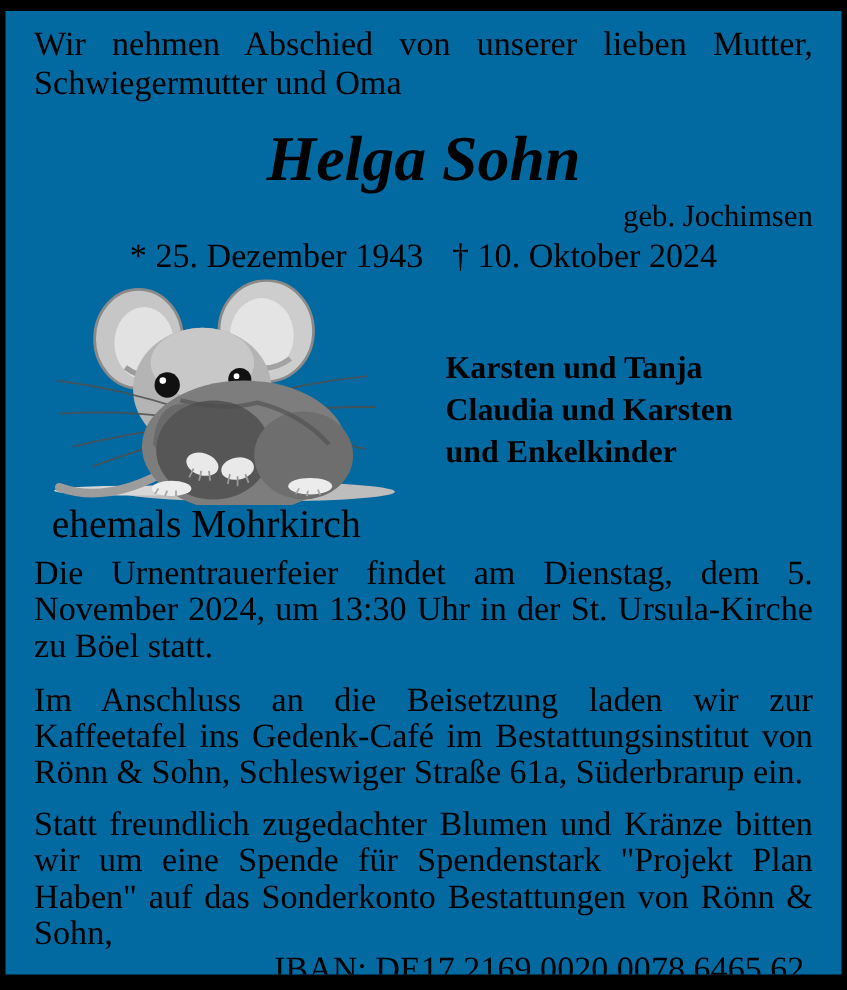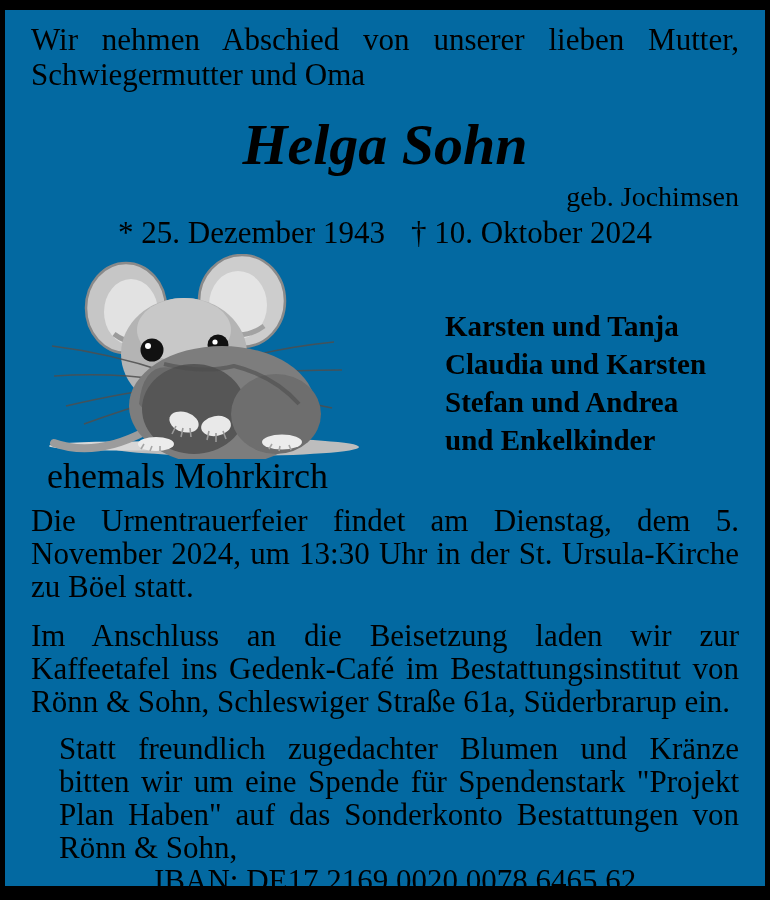--- a/index.html
+++ b/index.html
@@ -13,30 +13,30 @@
     border-right:5px solid #000;
     font-family:"Liberation Serif","DejaVu Serif",serif;
     overflow:hidden;
   }
   .inner{padding:12px 26px 0 26px;}
   .intro{font-size:31px;line-height:35px;text-align:justify;}
   .deceased-name{font-size:58px;font-weight:bold;font-style:italic;text-align:center;margin-top:24px;line-height:1.0;}
   .maiden{font-size:28px;text-align:right;margin-top:7px;line-height:1.15;}
   .dates{font-size:31px;text-align:center;margin-top:3px;line-height:1.1;}
   .dates .death{margin-left:26px;}
-  .mid{display:flex;align-items:flex-end;margin-top:4px;gap:40px;}
+  .mid{display:flex;align-items:center;margin-top:4px;}
   .mouse-wrap{width:374px;flex:0 0 auto;padding-left:12px;box-sizing:border-box;}
   .mouse-wrap svg{display:block;width:352px;height:205px;}
   .mourners{padding-top:32px;font-size:29px;font-weight:bold;line-height:38px;}
   .formerly{font-size:36px;line-height:35px;margin-top:0;margin-left:16px;}
   .para{font-size:31px;line-height:33px;text-align:justify;}
   .p1{margin-top:10px;}
   .p2{margin-top:16px;}
-  .p3{margin-top:14px;margin-left:28px;}
-  .iban-line{font-size:31px;line-height:33px;text-align:center;}
+  .p3{margin-top:14px;}
+  .iban-line{font-size:31px;line-height:33px;text-align:right;}
 </style>
 </head>
 <body>
 
 <div class="sheet">
   <div class="inner">
 
     <div class="intro">Wir nehmen Abschied von unserer lieben Mutter, Schwiegermutter und Oma</div>
 
     <div class="deceased-name">Helga Sohn</div>
@@ -103,21 +103,20 @@
 
           <ellipse cx="112" cy="190" rx="18" ry="7" fill="#ececec"></ellipse>
           <path d="M100 190 l-3 5 M108 192 l-2 5 M116 192 l0 5" stroke="#a5a5a5" stroke-width="1.6"></path>
           <ellipse cx="238" cy="188" rx="20" ry="7.5" fill="#ececec"></ellipse>
           <path d="M228 190 l-3 5 M236 192 l-1 5 M245 191 l2 5" stroke="#a5a5a5" stroke-width="1.6"></path>
         </svg>
       </div>
       <div class="mourners">
         <div>Karsten und Tanja</div>
         <div>Claudia und Karsten</div>
-        <div>Stefan und Andrea</div>
         <div>und Enkelkinder</div>
       </div>
     </div>
 
     <div class="formerly">ehemals Mohrkirch</div>
 
     <div class="para p1">Die Urnentrauerfeier findet am Dienstag, dem 5. November 2024, um 13:30 Uhr in der St. Ursula-Kirche zu Böel statt.</div>
 
     <div class="para p2">Im Anschluss an die Beisetzung laden wir zur Kaffeetafel ins Gedenk-Café im Bestattungsinstitut von Rönn &amp; Sohn, Schleswiger Straße 61a, Süderbrarup ein.</div>
 

